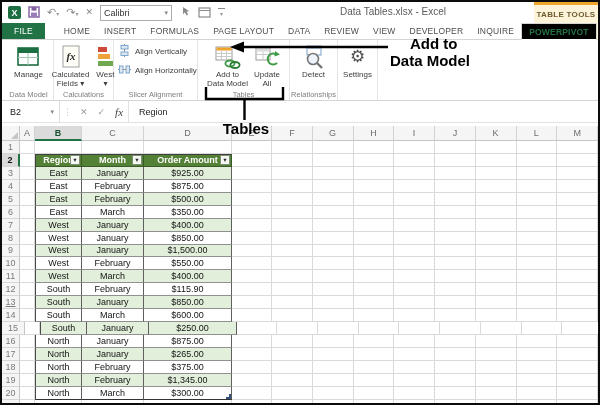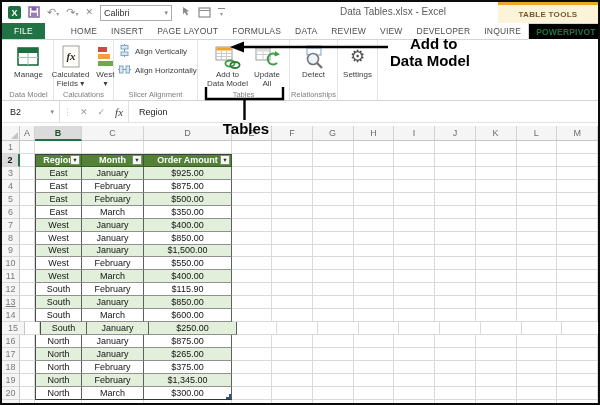--- a/index.html
+++ b/index.html
@@ -10,28 +10,28 @@
   .qat{position:absolute;left:6px;top:0;height:21px;display:flex;align-items:center;gap:7px;}
   .excel-logo{width:13px;height:13px;background:#1d6f42;color:#fff;font-size:9px;font-weight:bold;
     display:flex;align-items:center;justify-content:center;border-radius:2px;}
   .qglyph{font-size:11px;color:#8a8a8a;line-height:1;}
   .qsmall{font-size:6px;color:#9a9a9a;}
   .font-combo{display:flex;align-items:center;justify-content:space-between;width:64px;height:14px;
     border:1px solid #ababab;background:#fff;font-size:9px;color:#333;padding:0 3px;}
   .qat-more{display:flex;flex-direction:column;align-items:center;}
   .qat-more i{display:block;width:7px;border-top:1px solid #8a8a8a;margin-bottom:1px;}
   .window-title{position:absolute;left:338px;top:4px;font-size:10px;color:#5a5a5a;}
-  .tabletools{position:absolute;right:0;top:0;width:100px;height:21px;background:#fcf3d9;
+  .tabletools{position:absolute;right:0;top:0;width:64px;height:21px;background:#fcf3d9;
     border-top:3px solid #eda52c;box-sizing:border-box;display:flex;align-items:center;justify-content:center;
     font-size:8px;color:#6d5b2d;letter-spacing:.3px;font-weight:bold;}
   
   .tabs{position:absolute;top:21px;left:0;width:100%;height:17px;display:flex;align-items:stretch;
     background:#fff;border-bottom:1px solid #d5d5d5;box-sizing:border-box;}
   .tab{display:flex;align-items:center;padding:0 7px;font-size:8.5px;color:#4d4d4d;letter-spacing:.2px;white-space:nowrap;}
-  .tab.file{background:#217346;color:#fff;padding:0 12px;margin-right:19px;}
+  .tab.file{background:#217346;color:#fff;padding:0 12px;margin-right:12px;}
   .tab.active{background:#000000;border:1px solid #d5d5d5;border-bottom:1px solid #fff;margin-bottom:-1px;color:#217346;font-weight:bold;}
   .tab.contextual{margin-left:auto;background:#fcf3d9;width:62px;justify-content:center;}
   
   .ribbon{position:absolute;top:38px;left:0;width:100%;height:61px;background:#fff;
     border-bottom:1px solid #d5d5d5;box-sizing:border-box;display:flex;padding-left:2px;}
   .rgroup{position:relative;border-right:1px solid #e4e4e4;box-sizing:border-box;flex-shrink:0;}
   .rgroup-label{position:absolute;bottom:1px;left:0;right:0;text-align:center;font-size:7.5px;color:#7f7f7f;}
   .rbuttons{display:flex;justify-content:center;align-items:flex-start;padding-top:2px;gap:2px;}
   .bigbtn{display:flex;flex-direction:column;align-items:center;padding:1px 2px;font-size:8px;color:#3c3c3c;
     text-align:center;line-height:9px;cursor:default;}
@@ -124,22 +124,22 @@
         </span>
     </div>
     <div class="window-title">Data Tables.xlsx - Excel</div>
     <div class="tabletools">TABLE TOOLS</div>
   </div>
 
   <div class="tabs" id="tabs">
       <div class="tab file">FILE</div>
       <div class="tab">HOME</div>
       <div class="tab">INSERT</div>
+      <div class="tab">FORMULAS</div>
       <div class="tab">PAGE LAYOUT</div>
-      <div class="tab">FORMULAS</div>
       <div class="tab">DATA</div>
       <div class="tab">REVIEW</div>
       <div class="tab">VIEW</div>
       <div class="tab">DEVELOPER</div>
       <div class="tab">INQUIRE</div>
       <div class="tab active">POWERPIVOT</div>
       <div class="tab contextual">DESIGN</div>
     </div>
 
   <div class="ribbon" id="ribbon">

